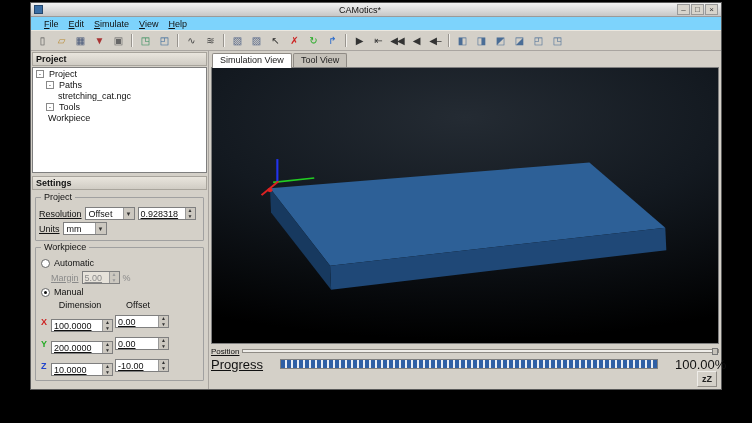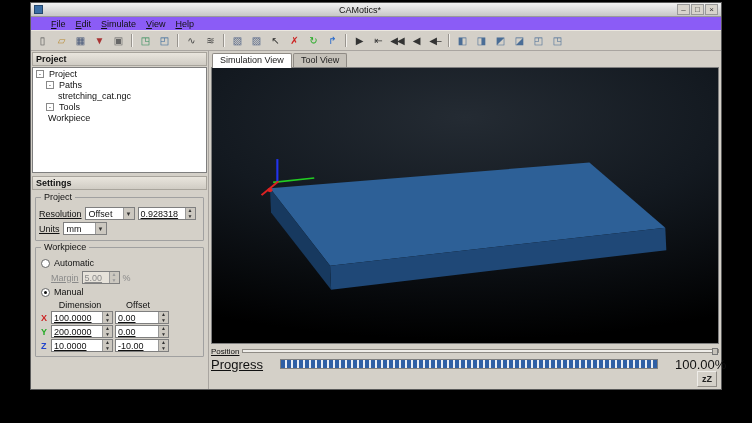--- a/index.html
+++ b/index.html
@@ -21,21 +21,21 @@
     height:14px; flex:none; display:flex; align-items:center; gap:3px;
     background:linear-gradient(#f2f2f2,#c7c7c7); border-bottom:1px solid #9a9a9a; padding:0 3px;
   }
   .win-icon { width:9px; height:9px; background:#3a6ea5; border:1px solid #23476e; flex:none; }
   .title { flex:1; text-align:center; font-size:9px; color:#111; }
   .win-btns { display:flex; gap:1px; }
   .wbtn { width:13px; height:11px; font-size:8px; line-height:8px; padding:0;
           background:#d8d4cc; border:1px solid #999; color:#333; font-family:inherit; }
 
   
-  .menubar { height:13px; flex:none; display:flex; align-items:center; background:#8b5cf6; padding-left:15px; }
+  .menubar { height:13px; flex:none; display:flex; align-items:center; background:#7dd3fc; padding-left:8px; }
   .menu-item { display:inline-block; padding:1px 5px; font-size:9px; }
   .menu-item::first-letter { text-decoration:underline; }
 
   
   .toolbar { height:21px; flex:none; display:flex; align-items:center; gap:1px;
              background:#d4d0c8; border-top:1px solid #ebe7df; border-bottom:1px solid #a9a5a0; padding:1px 2px; }
   .tb-btn { width:18px; height:17px; flex:none; display:flex; align-items:center; justify-content:center;
             background:transparent; border:1px solid transparent; padding:0; }
   .tb-glyph { font-size:10px; letter-spacing:-1px; line-height:1; }
   .tb-sep { width:1px; height:13px; background:#98948e; box-shadow:1px 0 0 #f4f2ee; margin:0 3px; flex:none; }
@@ -67,21 +67,21 @@
   .combo-val { padding:0 3px; flex:1; }
   .combo-arrow { width:11px; align-self:stretch; background:#ccc8c0; border-left:1px solid #999;
                  font-size:6px; display:flex; align-items:center; justify-content:center; color:#333; }
   .combo.resolution { width:50px; } .combo.units { width:44px; }
 
   .spin { display:inline-flex; align-items:stretch; height:13px; background:#fff; border:1px solid #7f7f7f; }
   .spin-val { flex:1; display:flex; align-items:center; padding:0 2px; overflow:hidden; white-space:nowrap;text-decoration:underline; }
   .spin-btns { width:10px; flex:none; display:flex; flex-direction:column; background:#ccc8c0; border-left:1px solid #999; }
   .spin-btns i { flex:1; font-style:normal; font-size:5px; line-height:5px; text-align:center; color:#333; }
   .spin.res { width:58px; } .spin.mar { width:38px; }
-  .spin.dim { width:62px; } .spin.off { width:54px; }
+  .spin.dim { width:62px;margin-top:8px; } .spin.off { width:54px; }
   .spin.disabled { background:#e6e2da; }
   .spin.disabled .spin-val { color:#8a8a8a; }
   .spin.disabled .spin-btns i { color:#9a9a9a; }
 
   .radio { display:flex; align-items:center; gap:4px; margin:3px 2px; }
   .rb { width:9px; height:9px; flex:none; border-radius:50%; border:1px solid #666; background:#fff; position:relative; }
   .radio.checked .rb::after { content:""; position:absolute; left:2px; top:2px; width:3px; height:3px;
                               border-radius:50%; background:#111; }
   .dim-head { display:flex; margin:3px 0 1px 10px; }
   .dim-head span:first-child { width:62px; text-align:center; }

